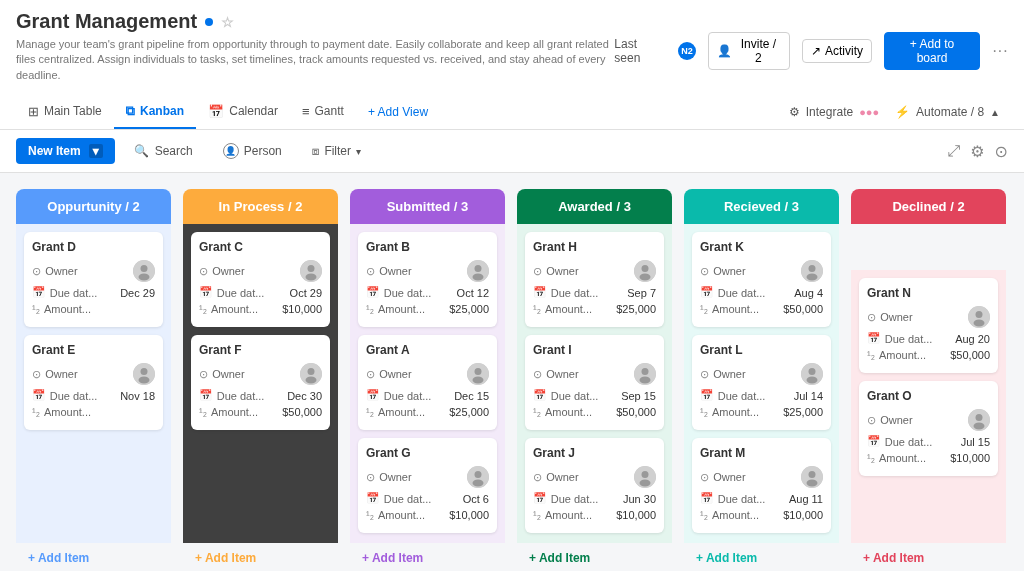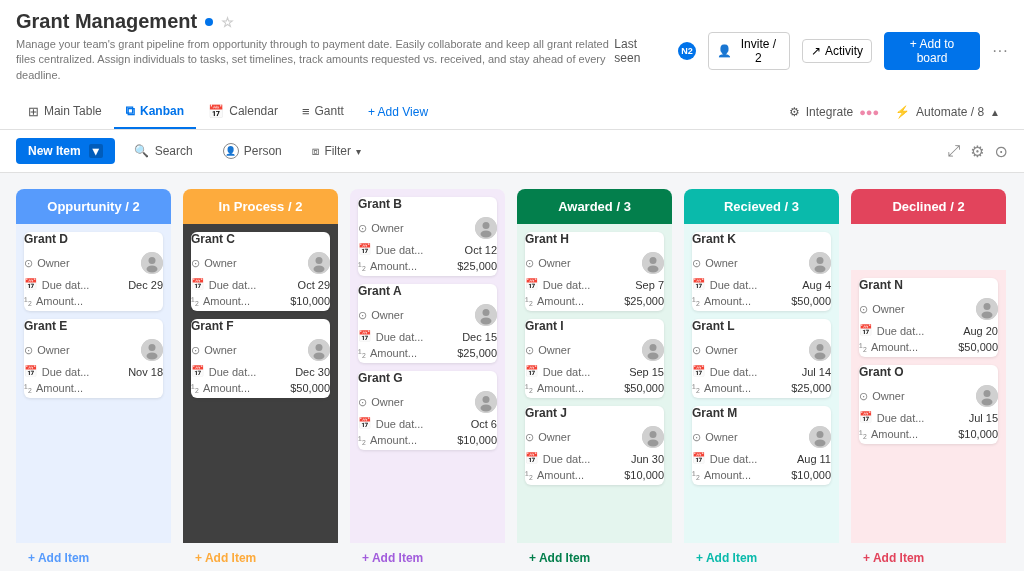--- a/index.html
+++ b/index.html
@@ -27,21 +27,21 @@
     .new-item-btn .dropdown-arrow { background: rgba(0,0,0,0.2); margin-left: 4px; padding: 0 4px; border-radius: 2px; }
     .toolbar-btn { display: flex; align-items: center; gap: 5px; cursor: pointer; padding: 5px 10px; border-radius: 4px; font-size: 12px; color: #555; background: transparent; border: none; }
     .icon-circle { width: 16px; height: 16px; border-radius: 50%; border: 1.5px solid #888; display: flex; align-items: center; justify-content: center; font-size: 9px; }
 
     .kanban-container { padding: 16px; display: flex; gap: 12px; overflow-x: auto; height: calc(571px - 155px); }
     .kanban-col { min-width: 155px; width: 155px; display: flex; flex-direction: column; border-radius: 8px; overflow: hidden; flex-shrink: 0; }
     .col-header { padding: 10px 12px; font-size: 13px; font-weight: 700; color: #fff; text-align: center; }
     .col-body { background: #f0f0f0; flex: 1; padding: 8px; display: flex; flex-direction: column; gap: 8px; overflow-y: auto; }
     .col-footer { padding: 8px 12px; font-size: 12px; font-weight: 600; cursor: pointer; }
 
-    .grant-card { background: #fff; border-radius: 6px; padding: 0; box-shadow: 0 1px 3px rgba(0,0,0,0.1); }
+    .grant-card { background: #fff; border-radius: 6px; padding: 8px; box-shadow: 0 1px 3px rgba(0,0,0,0.1); }
     .card-title { font-size: 12px; font-weight: 600; margin-bottom: 6px; color: #333; }
     .card-field { display: flex; align-items: center; justify-content: space-between; margin-bottom: 4px; font-size: 11px; color: #666; }
     .card-field-label { display: flex; align-items: center; gap: 4px; }
     .card-field-value { font-size: 11px; color: #333; font-weight: 500; }
     .card-avatar { width: 22px; height: 22px; border-radius: 50%; background: #c8c8c8; overflow: hidden; display: flex; align-items: center; justify-content: center; }
     .card-avatar svg { width: 22px; height: 22px; }
 
     
     .col-opportunity .col-header { background: #579bfc; }
     .col-opportunity .col-footer { color: #579bfc; }
@@ -291,20 +291,21 @@
           <span class="field-icon">¹₂</span>
           <span>Amount...</span>
         </div>
         <div class="card-field-value">$50,000</div>
       </div>
     </div>
         </div>
         <div class="col-footer">+ Add Item</div>
       </div>
       <div class="kanban-col col-submitted">
+        <div class="col-header">Submitted / 3</div>
         <div class="col-body">
           <div class="grant-card">
       <div class="card-title">Grant B</div>
       <div class="card-field">
         <div class="card-field-label">
           <span class="field-icon">⊙</span>
           <span>Owner</span>
         </div>
         <div class="card-avatar">
                 <svg viewBox="0 0 22 22" xmlns="http://www.w3.org/2000/svg">

